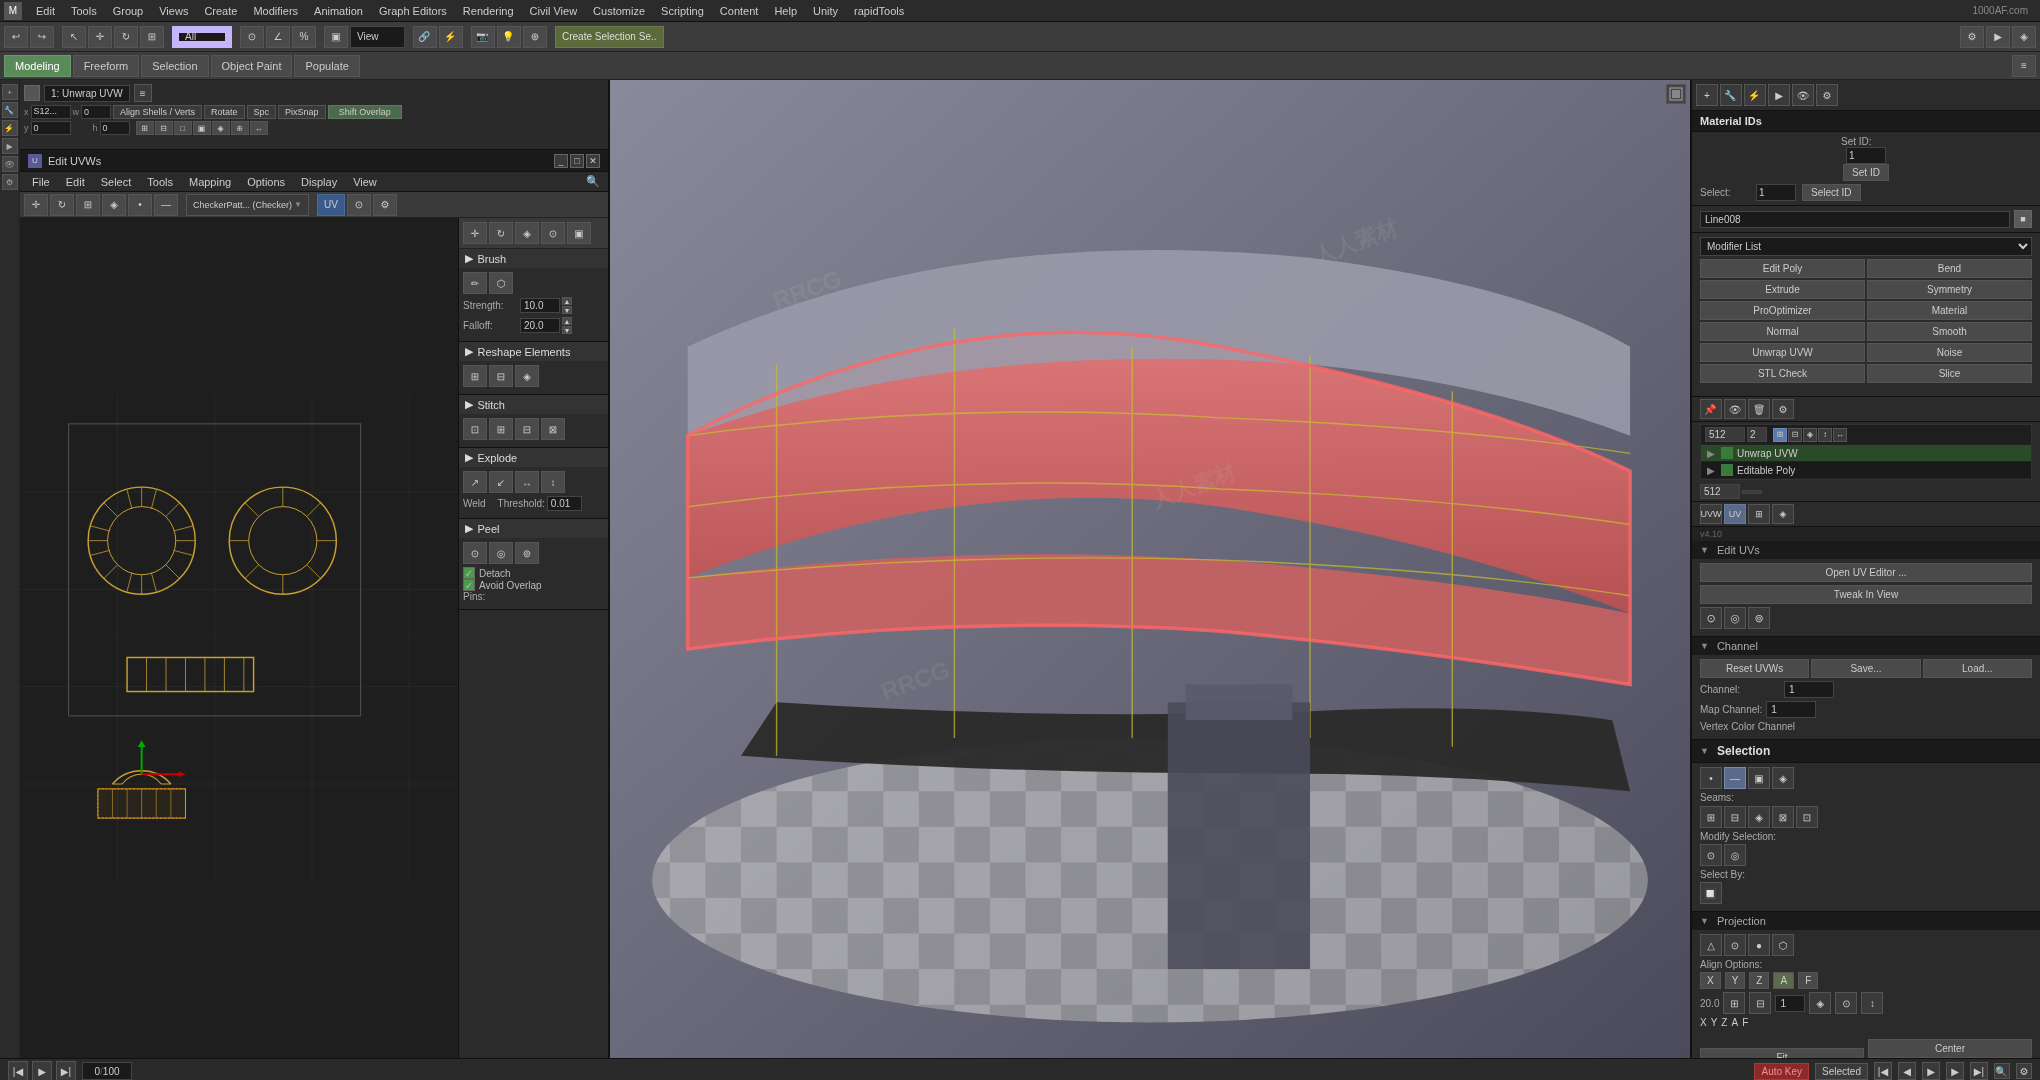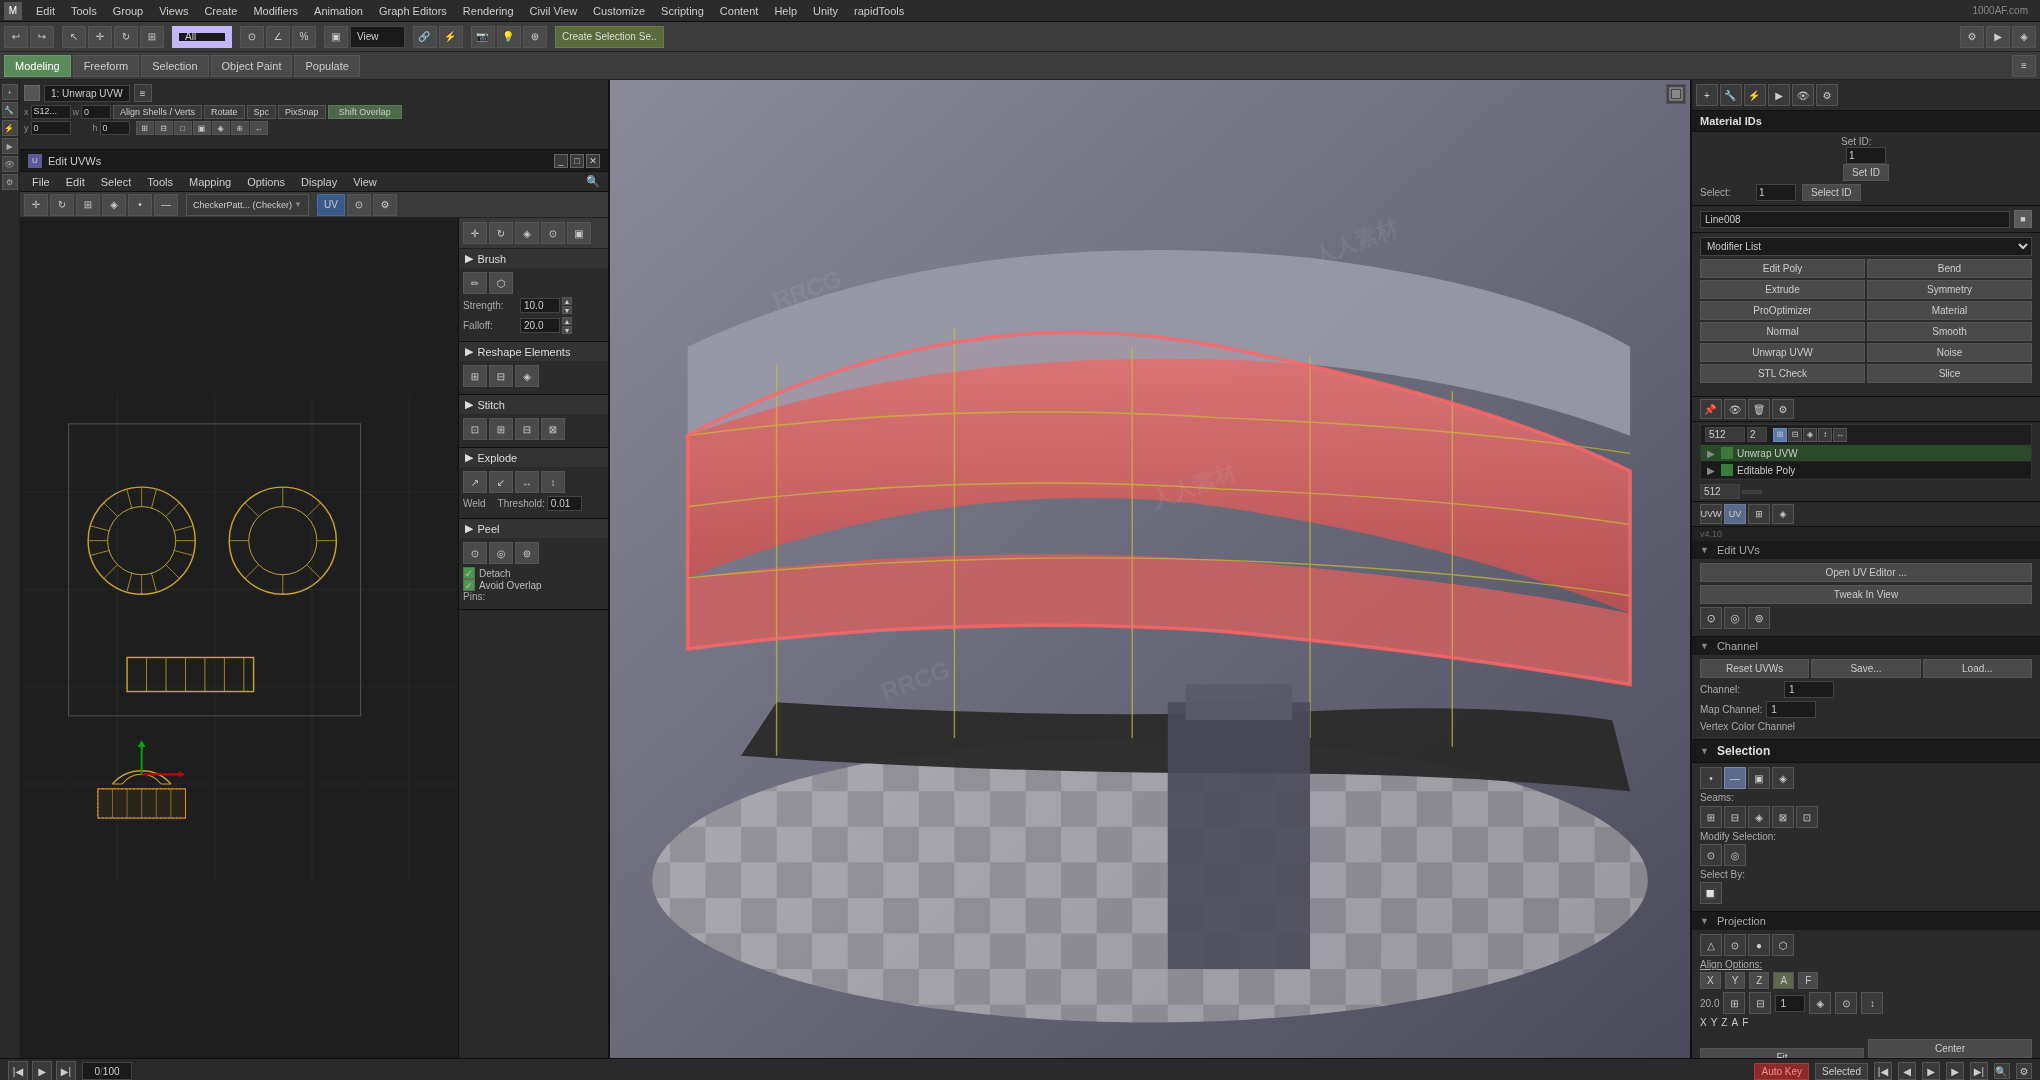--- a/index.html
+++ b/index.html
@@ -761,21 +761,21 @@
         <span class="section-arrow">▼</span>
         <span>Projection</span>
       </div>
       <div class="rp-section-content">
         <div class="icon-row">
           <div class="sel-icon">△</div>
           <div class="sel-icon">⊙</div>
           <div class="sel-icon">●</div>
           <div class="sel-icon">⬡</div>
         </div>
-        <div style="font-size:10px;color:#aaa;margin-bottom:2px;text-decoration:underline;">Align Options:</div>
+        <div style="font-size:10px;color:#aaa;margin-bottom:2px;">Align Options:</div>
         <div style="display:flex;gap:4px;margin-bottom:3px;">
           <div class="rp-big-btn" style="padding:2px 6px;">X</div>
           <div class="rp-big-btn" style="padding:2px 6px;">Y</div>
           <div class="rp-big-btn" style="padding:2px 6px;">Z</div>
           <div class="rp-big-btn" style="padding:2px 6px;background:#5a6a4a;">A</div>
           <div class="rp-big-btn" style="padding:2px 6px;">F</div>
         </div>
         <div style="display:flex;align-items:center;gap:4px;margin-bottom:3px;">
           <div style="font-size:10px;color:#aaa;">20.0</div>
           <div class="sel-icon">⊞</div>

